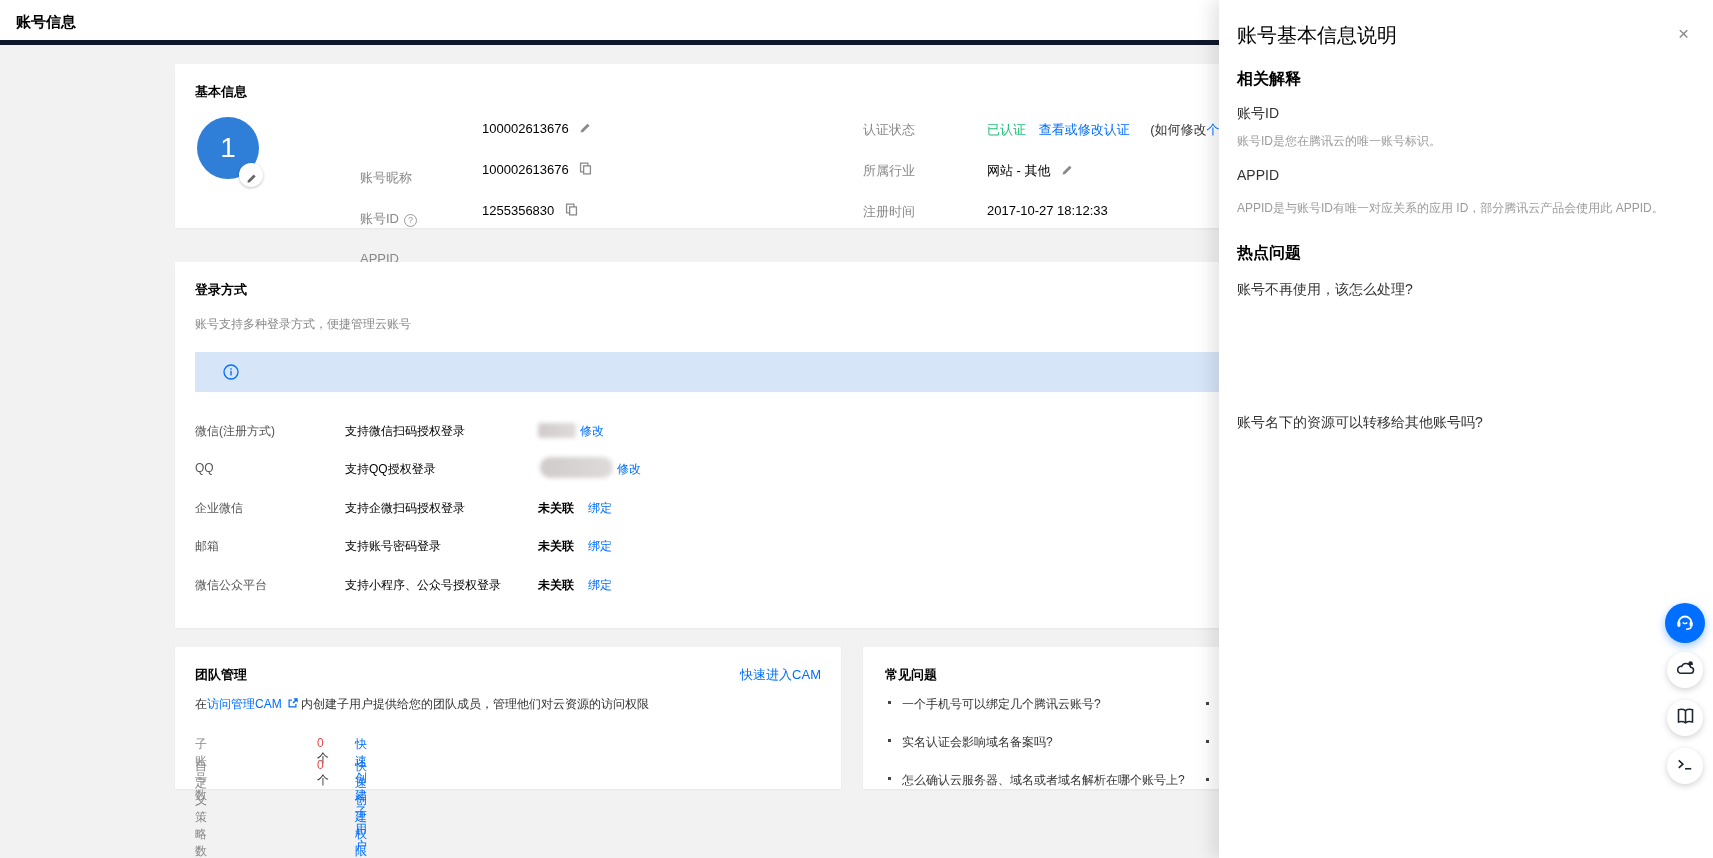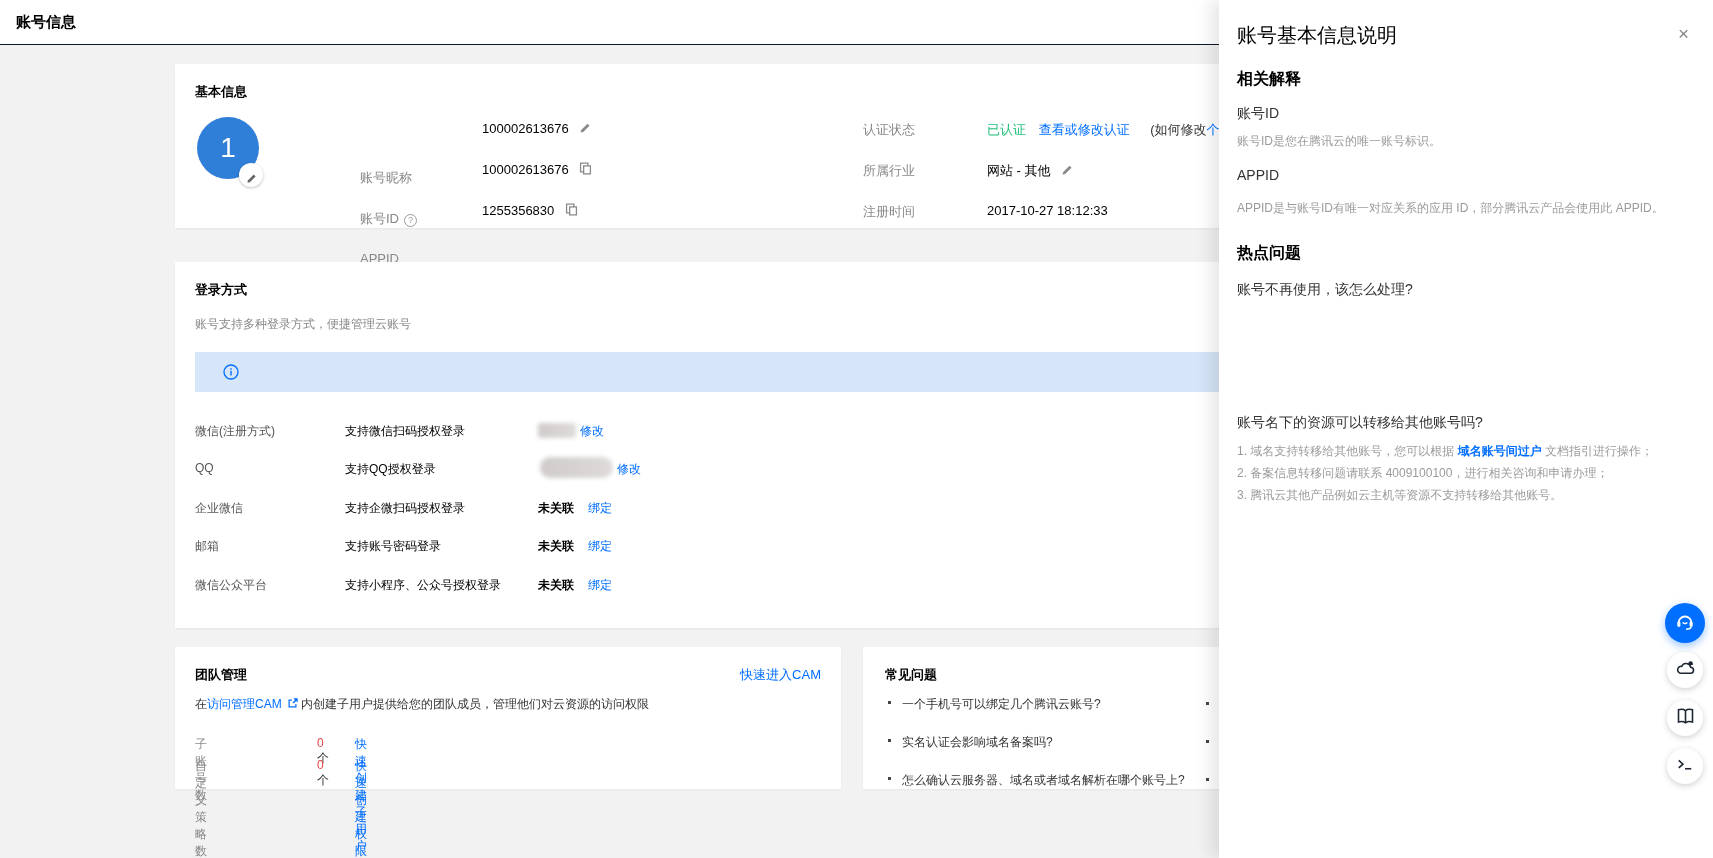--- a/index.html
+++ b/index.html
@@ -8,21 +8,21 @@
   .screen {
     position:relative; width:1713px; height:858px; overflow:hidden;
     background:#f2f2f2; font-size:12px; color:#333;
   }
   a { text-decoration:none; cursor:pointer; }
   .blue { color:#006eff; }
   .green { color:#22c07a; }
   .red { color:#e54545; }
 
   
-  .topbar { position:absolute; left:0; top:0; width:100%; height:45px; background:#fff; border-bottom:1px solid #0f172a; z-index:2; }
+  .topbar { position:absolute; left:0; top:0; width:100%; height:45px; background:#fff; border-bottom:5px solid #0f172a; z-index:2; }
   .topbar-title { position:absolute; left:16px; top:13px; font-size:15px; font-weight:bold; color:#000; }
 
   
   .card { position:absolute; background:#fff; box-shadow:0 1px 2px rgba(0,0,0,.05); z-index:1; }
   #card-basic { left:175px; top:64px; width:1522px; height:164px; }
   #card-login { left:175px; top:262px; width:1522px; height:366px; }
   #card-team  { left:175px; top:647px; width:666px;  height:142px; }
   #card-faq   { left:863px; top:647px; width:834px;  height:142px; }
   .card-title { position:absolute; left:20px; top:19px; font-size:13px; font-weight:bold; color:#000; }
 
@@ -265,25 +265,20 @@
     <div class="p-desc" style="top:130px;">账号ID是您在腾讯云的唯一账号标识。</div>
 
     <h4 style="top:167px;">APPID</h4>
     <div class="p-desc" style="top:197px;">APPID是与账号ID有唯一对应关系的应用 ID，部分腾讯云产品会使用此 APPID。</div>
 
     <h3 style="top:243px;">热点问题</h3>
 
     <h4 style="top:281px;">账号不再使用，该怎么处理?</h4>
 
     <h4 style="top:414px;">账号名下的资源可以转移给其他账号吗?</h4>
-    <div class="p-desc" style="top:440px;">
-      <div><span>1. 域名支持转移给其他账号，您可以根据 </span><a class="blue">域名账号间过户</a><span> 文档指引进行操作；</span></div>
-      <div><span>2. 备案信息转移问题请联系 4009100100，进行相关咨询和申请办理；</span></div>
-      <div><span>3. 腾讯云其他产品例如云主机等资源不支持转移给其他账号。</span></div>
-    </div>
   </div>
 
   <div class="fab fab-blue">
     <span>
       <svg width="22" height="22" viewBox="0 0 24 24" fill="none" stroke="#fff" stroke-width="2">
         <path d="M5 13a7 7 0 0 1 14 0"></path>
         <rect x="3.6" y="11.5" width="3.4" height="6" rx="1.6" fill="#fff" stroke="none"></rect>
         <rect x="17" y="11.5" width="3.4" height="6" rx="1.6" fill="#fff" stroke="none"></rect>
         <path d="M18.7 17.5c-.6 1.6-3 2.4-5.6 2.4" stroke-width="1.8"></path>
         <path d="M9.5 12.5c1.5 1.6 3.5 1.6 5 0" stroke-width="1.6"></path>

